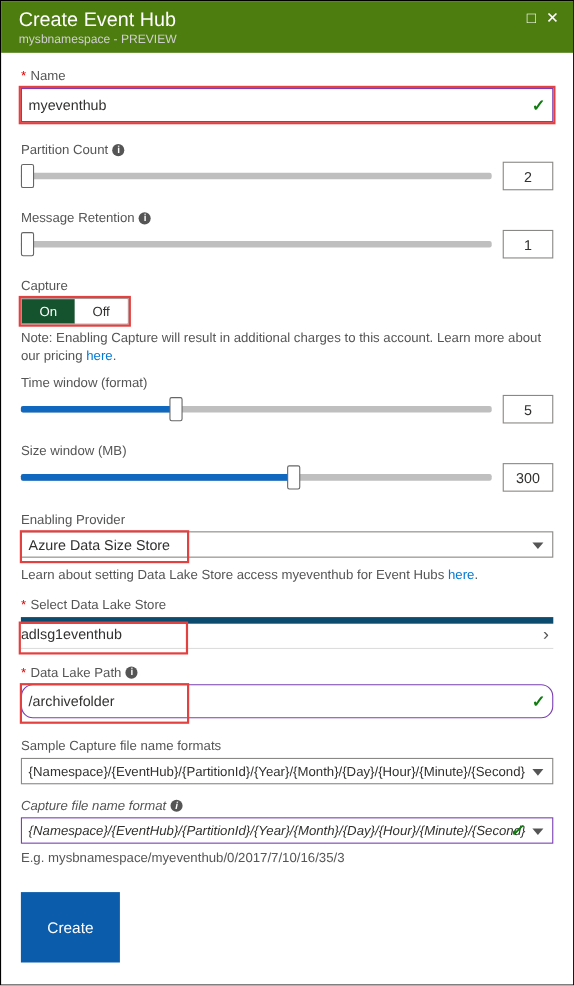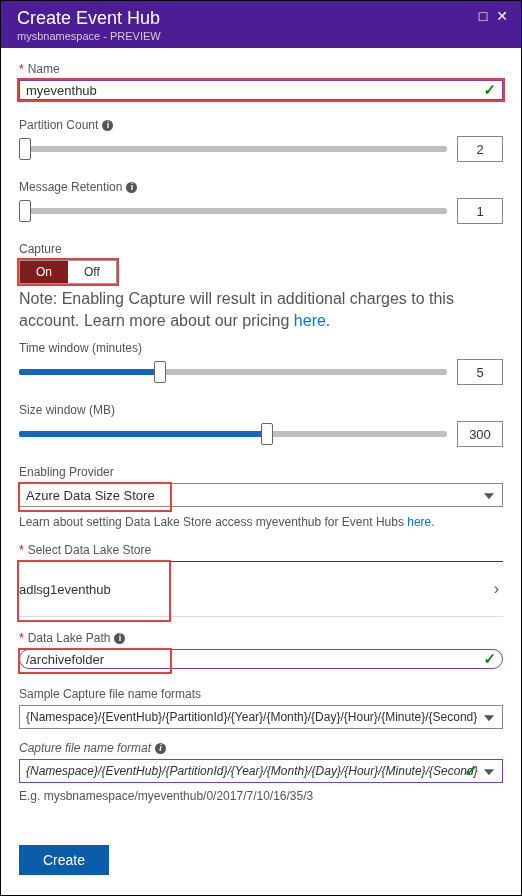--- a/index.html
+++ b/index.html
@@ -15,21 +15,21 @@
   .panel {
     display: flex;
     flex-direction: column;
     width: 522px;
     height: 896px;
     box-sizing: border-box;
     border: 1px solid #000;
   }
   
   .hdr {
-    background: #4c1d95;
+    background: #4d7c0f;
     color: #fff;
     padding: 6px 14px 6px 16px;
     display: flex;
     align-items: flex-start;
     justify-content: space-between;
   }
   .hdr-left .title {
     font-size: 18px;
     font-weight: 400;
     line-height: 22px;
@@ -76,21 +76,21 @@
     font-size:9px;
     font-weight:bold;
     align-items:center;
     justify-content:center;
     line-height:11px;
   }
   .txt {
     width: 100%;
     box-sizing: border-box;
     border: 1px solid #8a8886;
-    height: 20px;
+    height: 31px;
     padding: 2px 22px 2px 6px;
     font-size: 13px;
     position: relative;
     background: #fff;
     display: flex;
     align-items: center;
   }
   .txt.purple { border: 1px solid #7b3fb3; }
   .redbox { outline: 2px solid #e34040; outline-offset: 0; }
   .check {
@@ -139,23 +139,23 @@
     display: flex;
     border: 1px solid #999;
     width: fit-content;
   }
   .tog {
     padding: 4px 16px;
     font-size: 12px;
     background: #fff;
     cursor: pointer;
   }
-  .tog.on { background: #7f1d1d; color:#fff; }
+  .tog.on { background: #14532d; color:#fff; }
   .note {
-    font-size: 16px;
+    font-size: 12px;
     color: #555;
     margin-top: 4px;
     line-height: 1.35;
   }
   .note a, .link { color: #0078d4; text-decoration: none; cursor: pointer; }
   .learnline { font-size: 12px; color:#555; margin: 6px 0 14px 0; }
   
   .select {
     width: 100%;
     border: 1px solid #8a8886;
@@ -169,40 +169,40 @@
     cursor: pointer;
   }
   .select::after {
     content: "";
     position:absolute; right:8px; top:50%; transform:translateY(-30%);
     border-left:5px solid transparent;
     border-right:5px solid transparent;
     border-top:6px solid #555;
   }
   .chev-row {
-    border-top:1px solid #0c4a6e;
+    border-top:6px solid #0c4a6e;
     border-bottom:1px solid #ddd;
-    padding: 18px 0;
-    display:flex; justify-content:space-between; align-items:center;
+    padding: 2px 0;
+    display:flex; justify-content:space-between; 
     cursor:pointer;
   }
   .chev-row .dsval { font-size:13px; }
   .chev { font-size:16px; color:#555; padding-right:4px;}
   
   .select.purple { border:1px solid #7b3fb3; }
   .select .check { right: 26px; }
   
   .footer {
     padding: 14px 18px 20px 18px;
   }
   .btn-primary {
     background: #0b5cab;
     color: #fff;
     border: none;
-    padding: 7px 24px;
+    padding: 24px 24px;
     font-size: 14px;
     cursor: pointer;
   }
   .eg { font-size:12px; color:#555; margin-top:6px;}
   
   .partial-outline {
     position: relative;
   }
   .partial-outline::before {
     content:"";
@@ -282,21 +282,21 @@
           <div class="tog on">On</div>
           <div class="tog">Off</div>
         </div>
       </span>
       <div class="note">
         <span>Note: Enabling Capture will result in additional charges to this account. Learn more about our pricing </span><span class="link">here</span>.
       </div>
     </div>
 
     <div class="field">
-      <div class="label">Time window (minutes)</div>
+      <div class="label">Time window (format)</div>
       <div class="slider-row">
         <div class="slider">
           <div class="track"></div>
           <div class="fill" style="width:33%;"></div>
           <div class="thumb" style="left:33%;"></div>
         </div>
         <div class="valbox">5</div>
       </div>
     </div>
 

